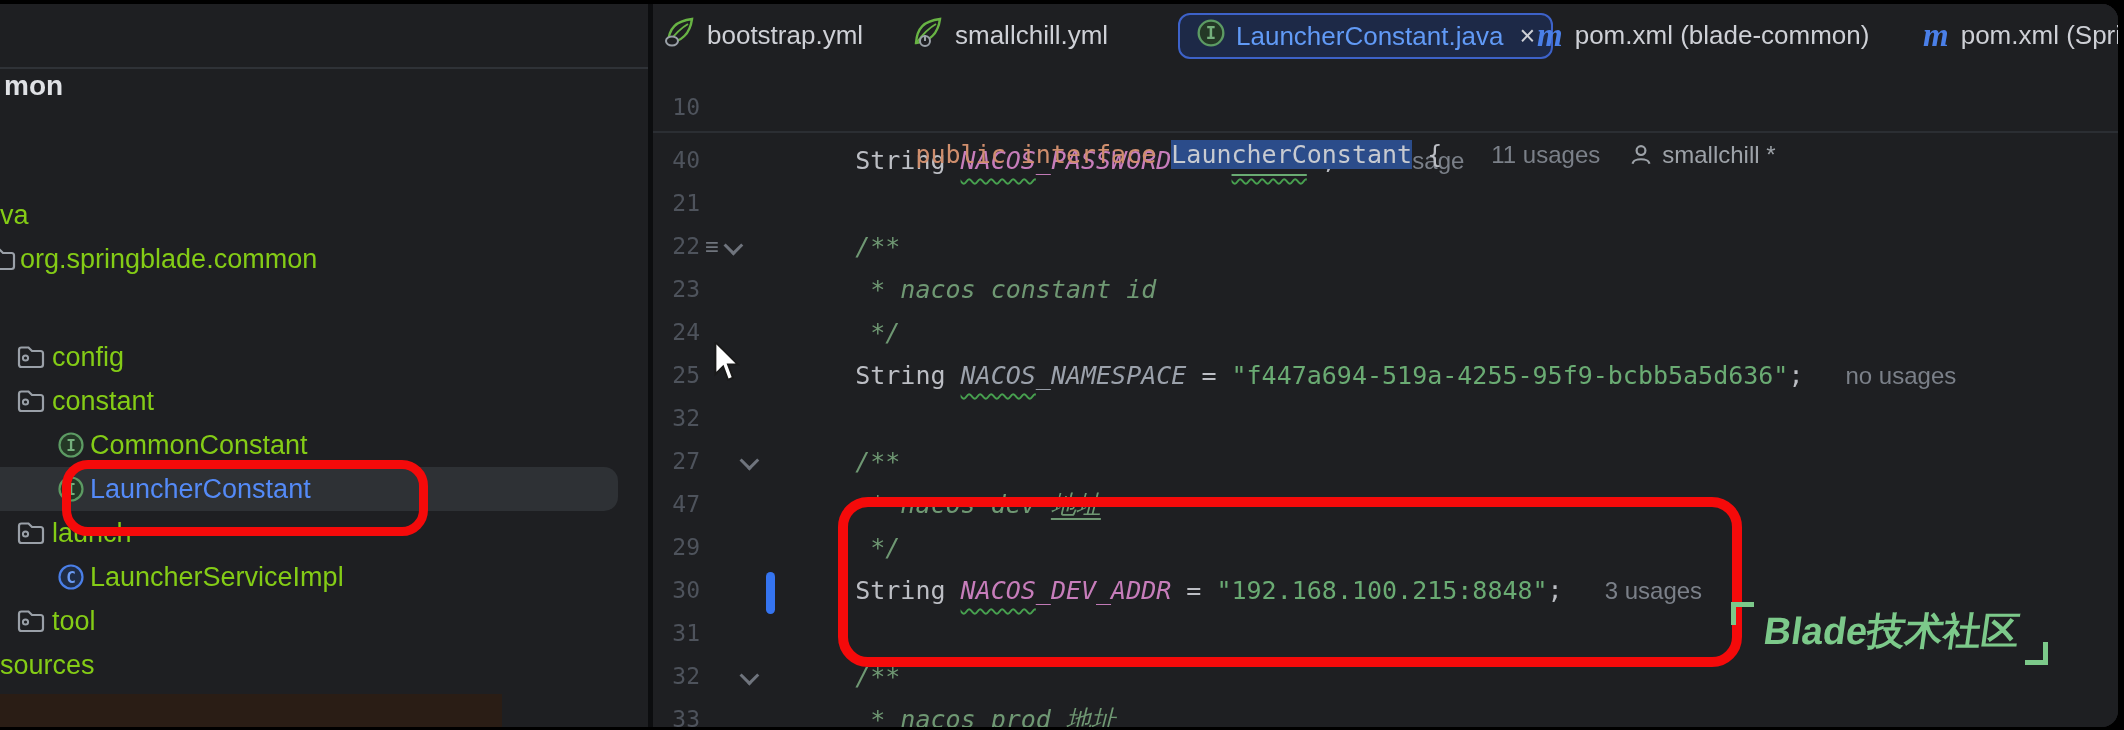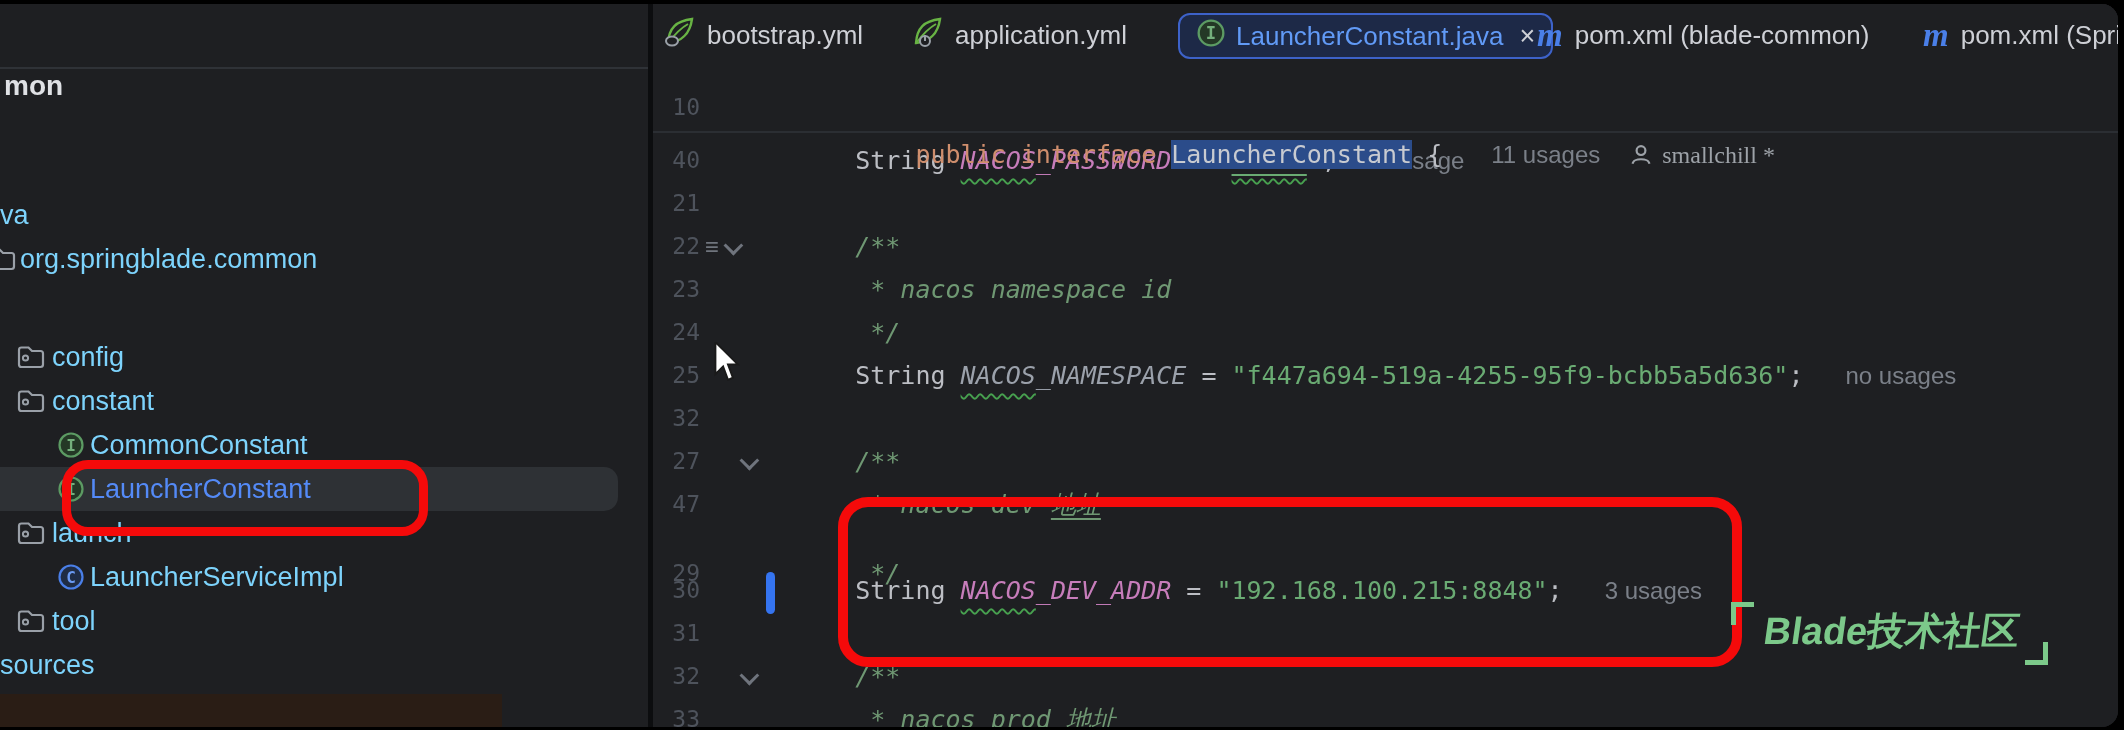--- a/index.html
+++ b/index.html
@@ -4,21 +4,21 @@
 <style>
   html,body{margin:0;padding:0;background:#000;width:2124px;height:730px;overflow:hidden;
     font-family:"Liberation Sans",sans-serif;}
   .window{position:absolute;left:0;top:4px;width:2118px;height:723px;background:#1e1f22;
     border-radius:0 16px 16px 0;overflow:hidden;}
   
   .left-panel{position:absolute;left:0;top:0;width:648px;height:723px;background:#1e1f22;overflow:hidden;}
   .panel-divider{position:absolute;left:0;top:63px;width:648px;height:2px;background:#2f3237;}
   .root-label{position:absolute;left:4px;top:66px;font-size:28px;font-weight:bold;color:#dfe1e5;}
   .trow{position:absolute;left:0;width:648px;height:44px;}
-  .tlabel{position:absolute;top:50%;transform:translateY(-50%);font-size:27px;color:#7dd3fc;white-space:nowrap;}
+  .tlabel{position:absolute;top:50%;transform:translateY(-50%);font-size:27px;color:#84cc16;white-space:nowrap;}
   .tlabel.blue{color:#548af7;}
   .ticon{position:absolute;top:50%;transform:translateY(-50%);display:inline-flex;}
   .sel-row{position:absolute;left:0;top:463px;width:618px;height:44px;background:#2e3135;border-radius:0 14px 14px 0;}
   .brown-strip{position:absolute;left:0;top:690px;width:502px;height:33px;background:#2a1d15;}
   .vdivider{position:absolute;left:648px;top:0;width:5px;height:723px;background:#0c0d0f;}
   
   .editor{position:absolute;left:653px;top:0;width:1471px;height:723px;background:#1e1f22;overflow:hidden;}
   .tabbar{position:absolute;left:0;top:0;width:1471px;height:62px;background:#1e1f22;z-index:5;}
   .tab{position:absolute;top:0;height:62px;display:flex;align-items:center;gap:12px;font-size:26px;color:#ced0d6;white-space:nowrap;}
   .tab-active{position:absolute;top:9px;height:42px;display:flex;align-items:center;gap:10px;padding:0 16px;
@@ -37,21 +37,21 @@
   .tok-str{color:#6aab73;}
   .tok-comment{color:#6f9873;font-style:italic;}
   .squig{text-decoration:underline;text-decoration-style:wavy;text-decoration-color:#47a14f;
     text-decoration-thickness:2px;text-underline-offset:9px;}
   .u-solid{text-decoration:underline;text-decoration-color:#6aab73;text-decoration-thickness:2px;text-underline-offset:5px;}
   .u-solid-g{text-decoration:underline;text-decoration-color:#6f9873;text-decoration-thickness:2px;text-underline-offset:5px;}
   .inlay{font-family:"Liberation Sans",sans-serif;font-size:24px;color:#7b8089;margin-left:42px;font-style:normal;}
   .sticky{position:absolute;left:0;top:80px;width:1471px;height:47px;line-height:47px;background:#1e1f22;
     border-bottom:2px solid #2b2e33;z-index:4;}
   .name-hl{background:#2b4c8a;color:#c8cbd1;}
-  .author{font-family:Liberation Serif, serif;font-size:24px;color:#9da2a8;margin-left:10px;font-style:normal;}
+  .author{font-family:Liberation Sans, sans-serif;font-size:24px;color:#9da2a8;margin-left:10px;font-style:normal;}
   .person{margin-left:30px;vertical-align:-3px;}
   .l19clip{position:absolute;left:0;top:127px;width:1471px;height:9px;overflow:hidden;z-index:1;}
   .gicon{position:absolute;top:0;height:43px;display:flex;align-items:center;gap:6px;color:#6f747d;}
   .chev{width:11px;height:11px;border-right:3px solid #6f747d;border-bottom:3px solid #6f747d;
     transform:rotate(45deg) translateY(-2px);display:inline-block;}
   .eqicon{font-size:24px;color:#6f747d;line-height:1;}
   .blue-bar{position:absolute;left:113px;top:568px;width:9px;height:42px;background:#3574f0;border-radius:5px;}
   
   .red-box{position:absolute;border:9px solid #f50a0a;border-radius:26px;z-index:6;}
   .red-box.in-editor{left:185px;top:493px;width:884px;height:150px;border-width:10px;border-radius:30px;}
@@ -181,21 +181,21 @@
       </div>
       <div class="tab" style="left:258px">
         <span>
           <svg width="32" height="32" viewBox="0 0 32 32">
               <path d="M5 27 C6 12 13 5 29 3 C27 18 18 26 5 27 Z" fill="none" stroke="#68b344" stroke-width="2.4"></path>
               <path d="M6 26 C12 18 18 12 25 8" stroke="#68b344" fill="none" stroke-width="2"></path>
               <circle cx="14" cy="25" r="5" fill="#1e1f22" stroke="#9aa0a8" stroke-width="2"></circle>
               <line x1="14" y1="19" x2="14" y2="25" stroke="#9aa0a8" stroke-width="2"></line>
             </svg>
         </span>
-        <span>application.yml</span>
+        <span>smallchill.yml</span>
       </div>
       <div class="tab-active" style="left:525px">
         <span>
           <svg width="30" height="30" viewBox="0 0 28 28">
               <circle cx="14" cy="14" r="11.5" fill="#243826" stroke="#5c9b63" stroke-width="2.2"></circle>
               <text x="14" y="20" text-anchor="middle" font-family="DejaVu Sans Mono, monospace" font-size="16" font-weight="bold" fill="#74b07c">I</text>
             </svg>
         </span>
         <span>LauncherConstant.java</span>
         <span class="tab-close">×</span>
@@ -240,21 +240,21 @@
       <span class="lnum">22</span>
       <span class="gicon" style="left:52px">
           <span class="eqicon">≡</span>
           <span class="chev"></span>
         </span>
       <span class="lcode tok-comment">    /**</span>
     </div>
 
     <div class="crow" style="top:264px">
       <span class="lnum">23</span>
-      <span class="lcode tok-comment">     * nacos namespace id</span>
+      <span class="lcode tok-comment">     * nacos constant id</span>
     </div>
 
     <div class="crow" style="top:307px">
       <span class="lnum">24</span>
       <span class="lcode tok-comment">     */</span>
     </div>
 
     <div class="crow" style="top:350px">
       <span class="lnum">25</span>
       <span class="lcode"><span class="tok-plain">    </span><span class="tok-plain">String </span><span class="tok-const-gray squig">NACOS</span><span class="tok-const-gray">_NAMESPACE</span><span class="tok-plain"> = </span><span class="tok-str">"f447a694-519a-4255-95f9-bcbb5a5d636"</span><span class="tok-plain">;</span><span class="inlay">no usages</span></span>
@@ -270,21 +270,21 @@
           <span class="chev"></span>
         </span>
       <span class="lcode tok-comment">    /**</span>
     </div>
 
     <div class="crow" style="top:479px">
       <span class="lnum">47</span>
       <span class="lcode tok-comment"><span>     * nacos dev </span><span class="u-solid-g">地址</span></span>
     </div>
 
-    <div class="crow" style="top:548px">
+    <div class="crow" style="top:522px">
       <span class="lnum">29</span>
       <span class="lcode tok-comment">     */</span>
     </div>
 
     <div class="crow" style="top:565px">
       <span class="lnum">30</span>
       <span class="lcode"><span class="tok-plain">    </span><span class="tok-plain">String </span><span class="tok-const squig">NACOS</span><span class="tok-const">_DEV_ADDR</span><span class="tok-plain"> = </span><span class="tok-str">"192.168.100.215:8848"</span><span class="tok-plain">;</span><span class="inlay">3 usages</span></span>
     </div>
 
     <div class="crow" style="top:608px">

